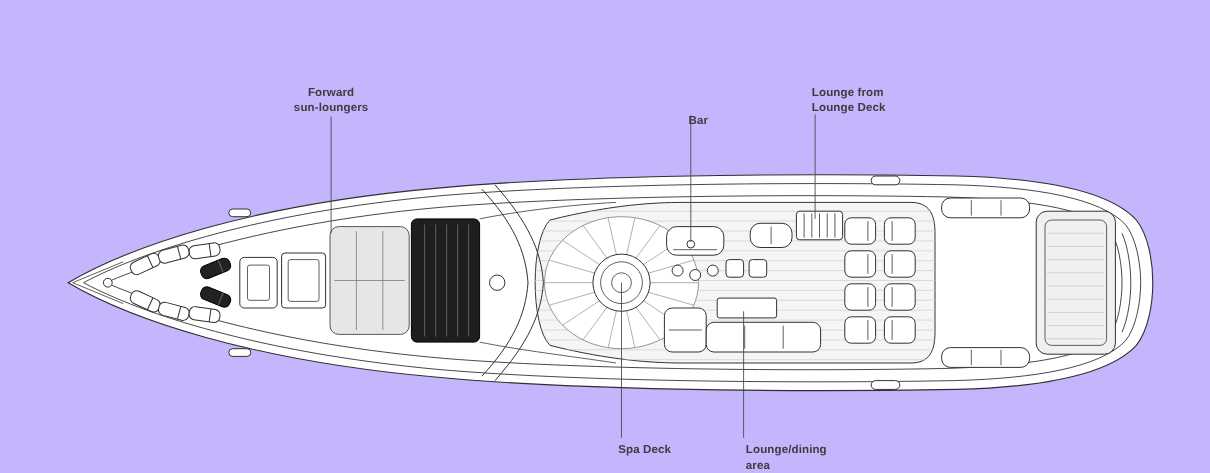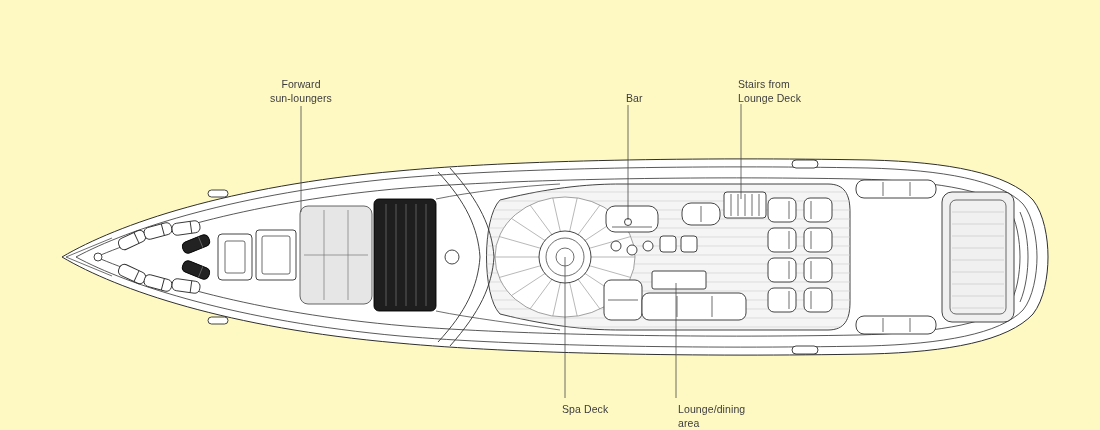--- a/index.html
+++ b/index.html
@@ -1,21 +1,22 @@
 <!DOCTYPE html>
 <html><head>
 <meta charset="utf-8">
 <style>
   html,body{margin:0;padding:0;background:#ffffff;}
   .stage{
     position:relative;
     width:1100px;height:430px;
-    background:#fef9c3;
+    background:#c4b5fd;
     overflow:hidden;
     font-family:"Liberation Sans", sans-serif;
+    font-weight:bold;
   }
   .stage svg{position:absolute;left:0;top:0;}
   .label{
     position:absolute;
     font-size:10.5px;
     line-height:1.3;
     color:#3c3c3c;
     letter-spacing:.1px;
     white-space:nowrap;
   }
@@ -268,26 +269,26 @@
       <line x1="565" y1="257" x2="565" y2="398"></line>
       <line x1="676" y1="283" x2="676" y2="398"></line>
     </g>
   </svg>
 
   <div class="label centered" style="left:250px;top:78px;width:102px;">
     <div>Forward</div>
     <div>sun-loungers</div>
   </div>
 
-  <div class="label" style="left:626px;top:92px;text-align:right;">
+  <div class="label" style="left:626px;top:104px;text-align:right;">
     <div>Bar</div>
   </div>
 
   <div class="label" style="left:738px;top:78px;">
-    <div>Stairs from</div>
+    <div>Lounge from</div>
     <div>Lounge Deck</div>
   </div>
 
   <div class="label" style="left:562px;top:403px;">
     <div>Spa Deck</div>
   </div>
 
   <div class="label" style="left:678px;top:403px;">
     <div>Lounge/dining</div>
     <div>area</div>

